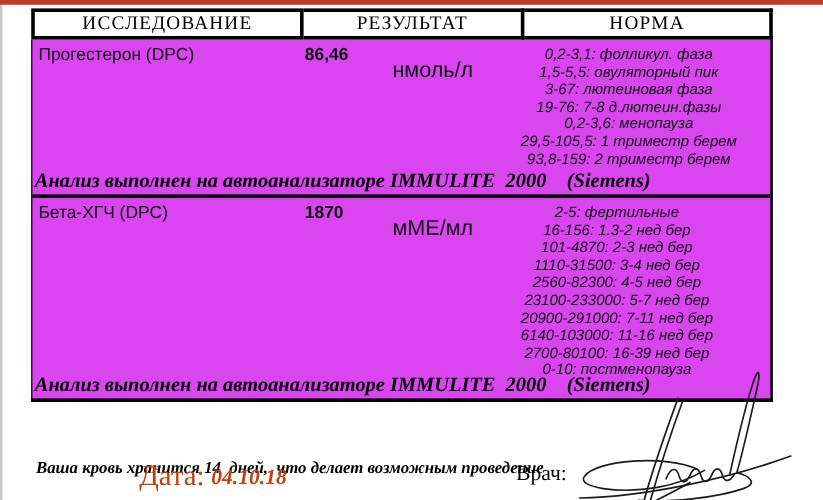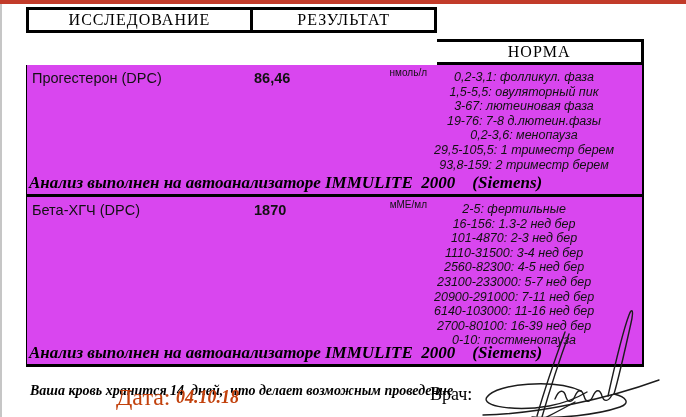--- a/index.html
+++ b/index.html
@@ -11,33 +11,33 @@
   .top-line { position:absolute; left:0; top:0; width:100%; height:4px; background:#c23b2a; }
 
   .tbl { position:absolute; left:26px; top:7px; width:618px; }
   .thead { display:flex; }
   .th {
     box-sizing:border-box; border:3px solid #000; border-left:none; height:26px;
     display:flex; align-items:center; justify-content:center;
     font-family:"Liberation Serif", serif; font-size:16px; letter-spacing:1px; color:#000;
   }
   .th:first-child { border-left:3px solid #000; }
-  .th1 { width:236px; } .th2 { width:192px; } .th3 { width:215px;margin-top:32px; }
+  .th1 { width:236px; } .th2 { width:192px; } .th3 { width:215px; }
 
   .tbody {
     box-sizing:border-box; border-left:1px solid #000; border-right:2px solid #000;
     border-bottom:3px solid #000; background:#d946ef;
   }
   .trow { position:relative; }
   .trow-1 { height:129px; border-bottom:3px solid #000; }
   .trow-2 { height:167px; }
 
   .test-name { position:absolute; left:5px;  top:5px; font-size:14.5px; }
   .result    { position:absolute; left:227px; top:5px; font-size:14.5px; font-weight:bold; }
-  .unit      { position:absolute; left:300px; top:2px; width:100px; text-align:right; font-size:10px; }
+  .unit      { position:absolute; left:300px; top:15px; width:100px; font-size:18px; }
   .norms     { position:absolute; left:407px; top:5px; font-size:12.5px; font-style:italic; line-height:14.6px; }
   .norms div { white-space:nowrap;text-align:center; }
   .analyzer-note {
     position:absolute; left:2px; bottom:1px; font-family:"Liberation Serif", serif;
     font-style:italic; font-weight:600; font-size:17px; white-space:pre; color:#000;margin-top:48px;
   }
 
   .storage-note {
     position:absolute; left:30px; top:345px; font-family:"Liberation Serif", serif;
     font-style:italic; font-weight:bold; font-size:14px; line-height:18.5px; white-space:pre; color:#000;

